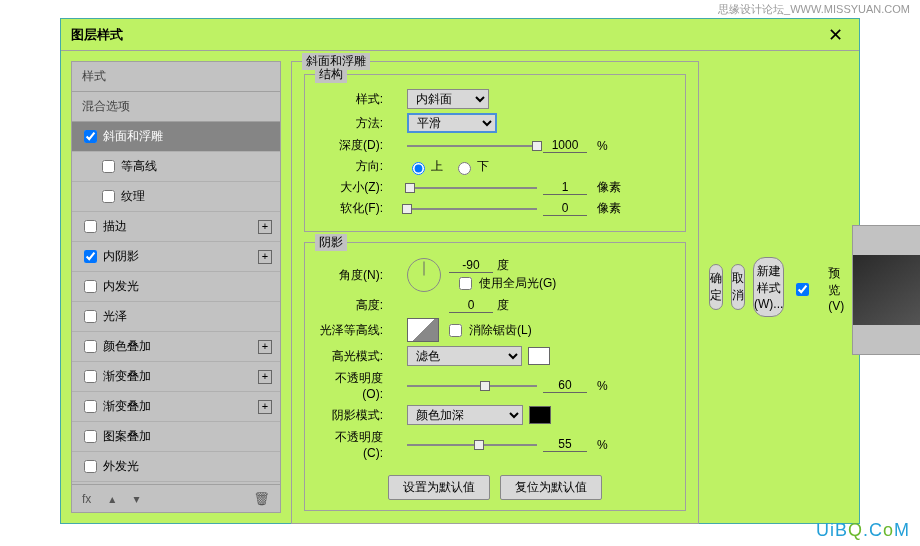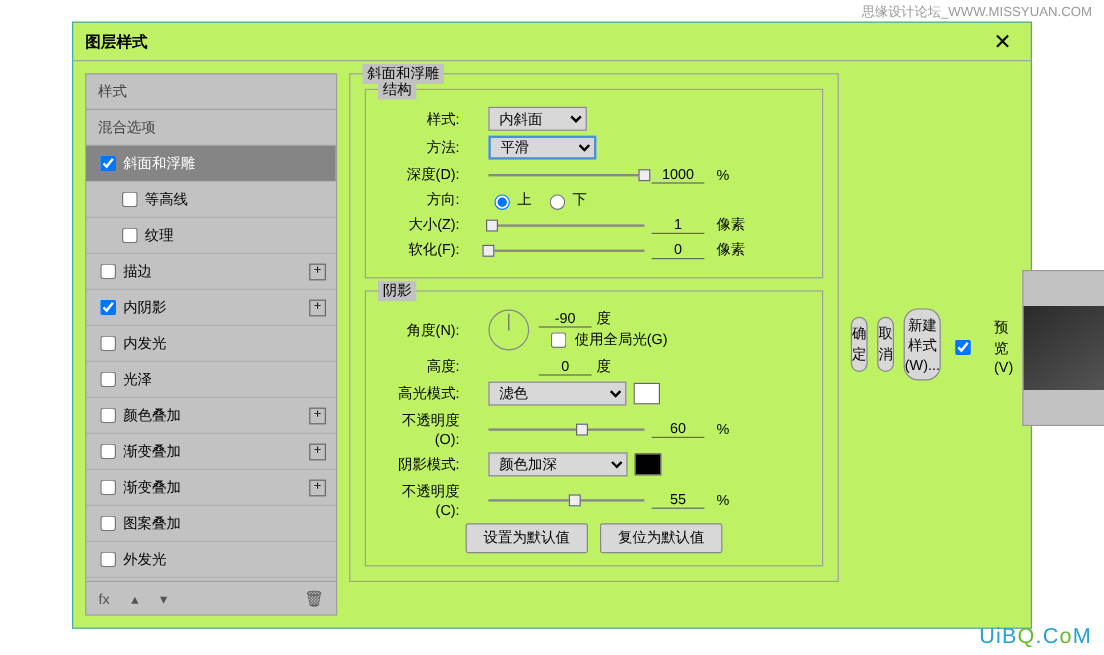--- a/index.html
+++ b/index.html
@@ -38,21 +38,21 @@
 .num-val { width: 44px; border: none; border-bottom: 1px solid #666; background: transparent; font-size: 12px; text-align: center; padding: 0 2px; }
 .unit { margin-left: 4px; }
 .radio-group { display: flex; gap: 10px; align-items: center; }
 .radio-group label { display: flex; align-items: center; gap: 3px; }
 .angle-circle { width: 34px; height: 34px; border: 1px solid #888; border-radius: 50%; position: relative; margin-right: 8px; }
 .angle-line { position: absolute; top: 50%; left: 50%; width: 14px; height: 1px; background: #666; transform-origin: left center; transform: rotate(-90deg); }
 .swatch { width: 32px; height: 24px; border: 1px solid #666; position: relative; overflow: hidden; }
 .swatch.split::before { content: ''; position: absolute; inset: 0; background: linear-gradient(135deg, #fff 0 50%, #888 50% 100%); }
 .color-box { width: 22px; height: 18px; border: 1px solid #666; }
 .checkbox-inline { display: flex; align-items: center; gap: 4px; margin-left: 6px; }
-.btn-row { display: flex; gap: 10px; justify-content: center; margin-top: 4px; }
+.btn-row { display: flex; gap: 10px; justify-content: center; margin-top: 15px; }
 .btn { padding: 3px 14px; font-size: 12px; border: 1px solid #888; background: #d8d8d8; border-radius: 2px; cursor: pointer; }
 .right-panel { width: 140px; display: flex; flex-direction: row; gap: 8px; align-items: center; }
 .action-btn { width: 130px; padding: 5px 0; font-size: 12px; border: 1px solid #888; background: #d8d8d8; border-radius: 12px; cursor: pointer; text-align: center; }
 .preview-check { display: flex; align-items: center; gap: 16px; font-size: 12px; margin-top: 4px; }
 .preview-box { width: 110px; height: 130px; border: 1px solid #999; background: #c2c2c2; display: flex; align-items: center; justify-content: center; margin-top: 6px; }
 .preview-inner { width: 70px; height: 70px; background: linear-gradient(145deg, #2a2a2a, #555); }
 </style>
 </head>
 <body>
 
@@ -209,20 +209,28 @@
                   <span>使用全局光(G)</span>
                 </label>
             </div>
           </div>
           <div class="row">
             <span class="row-label">高度:</span>
             <input class="num-val" style="margin-left: 42px;" value="0">
             <span class="unit">度</span>
           </div>
           <div class="row">
+            <span class="row-label">光泽等高线:</span>
+            <div class="swatch split"></div>
+            <label class="checkbox-inline">
+                <input type="checkbox" style=""> 
+                <span>消除锯齿(L)</span>
+              </label>
+          </div>
+          <div class="row">
             <span class="row-label">高光模式:</span>
             <select class="select" style="width:115px"><option>滤色</option></select>
             <div class="color-box" style="margin-left:6px;background:#fff"></div>
           </div>
           <div class="row">
             <span class="row-label">不透明度(O):</span>
             <div class="slider-wrap">
               <div class="slider">
                   <div class="slider-thumb" style="left:60%"></div>
                 </div>

